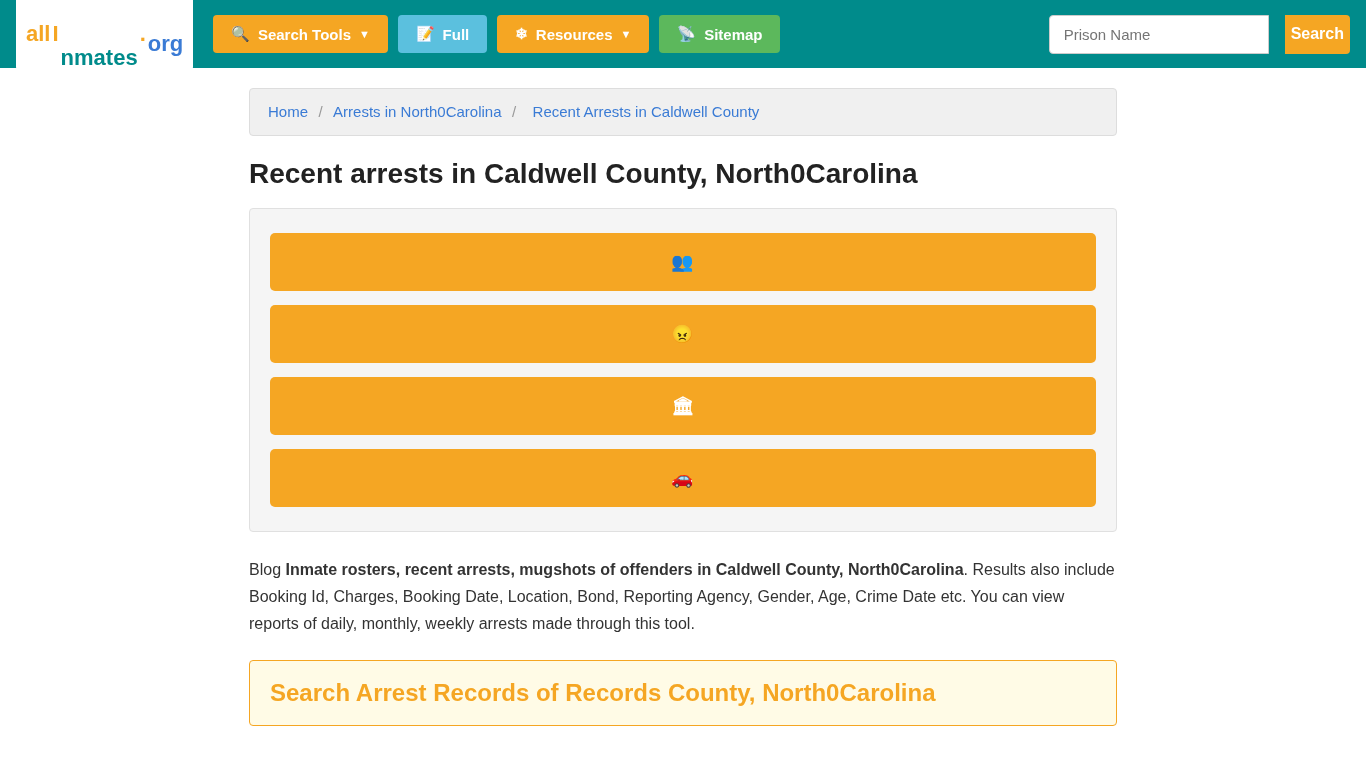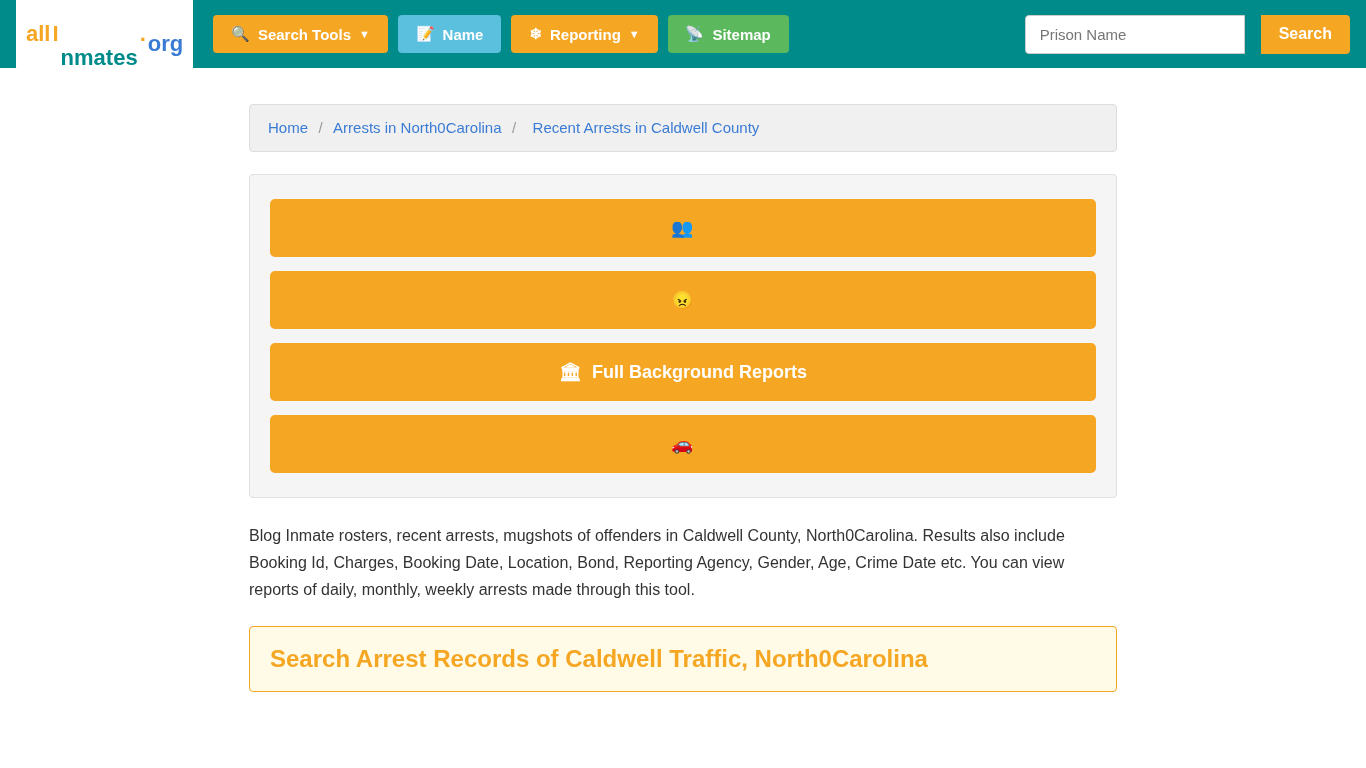--- a/index.html
+++ b/index.html
@@ -88,31 +88,31 @@
       font-size: 15px;
       width: 220px;
       color: #999;
       outline: none;
     }
     .search-btn {
       background-color: #f5a623;
       color: #fff;
       border: none;
       border-radius: 0 4px 4px 0;
-      padding: 10px 18px;
+      padding: 10px 6px;
       font-size: 16px;
       font-weight: bold;
       cursor: pointer;
     }
 
     
     .main-content {
       max-width: 900px;
       margin: 0 auto;
-      padding: 36px 16px;
+      padding: 20px 16px;
     }
 
     
     .breadcrumb-container {
       background: #f0f0f0;
       border: 1px solid #ddd;
       border-radius: 4px;
       padding: 14px 18px;
       margin-bottom: 22px;
     }
@@ -168,21 +168,21 @@
       text-align: center;
     }
 
     
     .description {
       font-size: 16px;
       line-height: 1.7;
       color: #333;
       margin-bottom: 22px;
     }
-    .description strong { font-weight: normal; }
+    .description strong { font-weight: bold; }
 
     
     .search-records-box {
       background: #fffbe6;
       border: 1px solid #f5a623;
       border-radius: 4px;
       padding: 18px 20px;
     }
     .search-records-title {
       color: #f5a623;
@@ -205,26 +205,26 @@
   </div>
 
   <button class="nav-btn">
     <span>🔍</span>
     <span>Search Tools</span>
     <span class="arrow">▼</span>
   </button>
 
   <button class="nav-btn-outline">
     <span>📝</span>
-    <span>Name</span>
+    <span>Full</span>
   </button>
 
   <button class="nav-btn">
     <span>❄</span>
-    <span>Reporting</span>
+    <span>Resources</span>
     <span class="arrow">▼</span>
   </button>
 
   <button class="nav-btn-sitemap">
     <span>📡</span>
     <span>Sitemap</span>
   </button>
 
   <div class="search-area">
     <input class="prison-input" type="text" placeholder="Prison Name" style="">
@@ -239,41 +239,41 @@
   <div class="breadcrumb-container">
     <nav class="breadcrumb">
       <a href="#">Home</a>
       <span>/</span>
       <a href="#">Arrests in North0Carolina</a>
       <span>/</span>
       <span class="current">Recent Arrests in Caldwell County</span>
     </nav>
   </div>
 
+  <h1 class="page-title">Recent arrests in Caldwell County, North0Carolina</h1>
 
   <div class="buttons-box">
     <button class="action-btn">
       <span>👥</span>
     </button>
 
     <button class="action-btn">
       <span>😠</span>
     </button>
 
     <button class="action-btn">
       <span>🏛</span>
-      <span>Full Background Reports</span>
     </button>
 
     <button class="action-btn">
       <span>🚗</span>
     </button>
   </div>
 
   <p class="description">
     <span>Blog </span><strong>Inmate rosters, recent arrests, mugshots of offenders in Caldwell County, North0Carolina</strong><span>. Results also include Booking Id, Charges, Booking Date, Location, Bond, Reporting Agency, Gender, Age, Crime Date etc. You can view reports of daily, monthly, weekly arrests made through this tool.</span>
   </p>
 
   <div class="search-records-box">
-    <div class="search-records-title">Search Arrest Records of Caldwell Traffic, North0Carolina</div>
+    <div class="search-records-title">Search Arrest Records of Records County, North0Carolina</div>
   </div>
 
 </div>
 
 </body></html>

